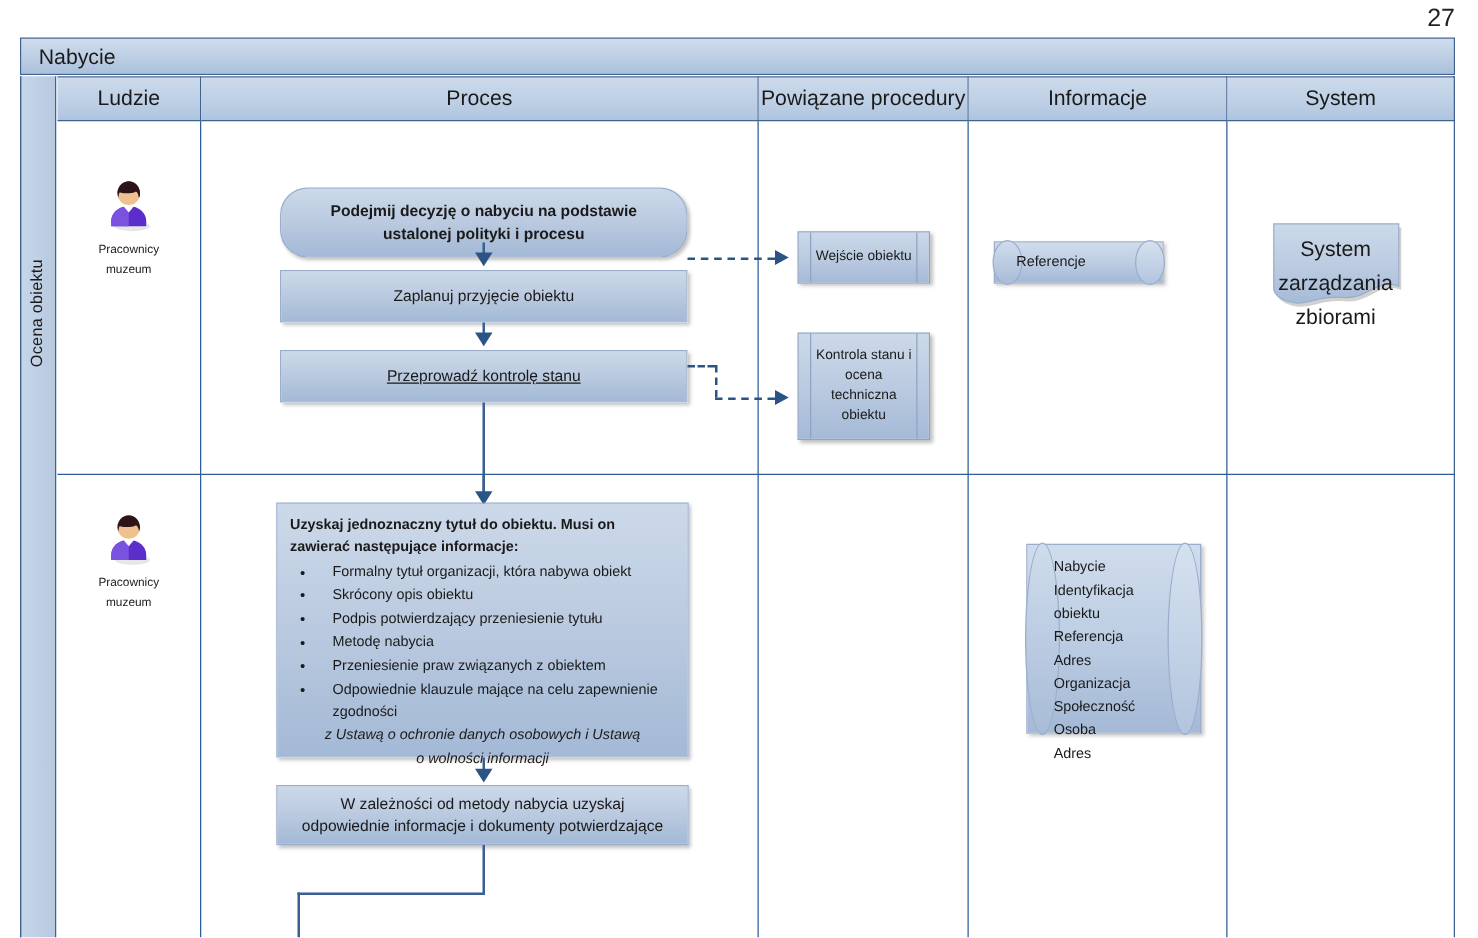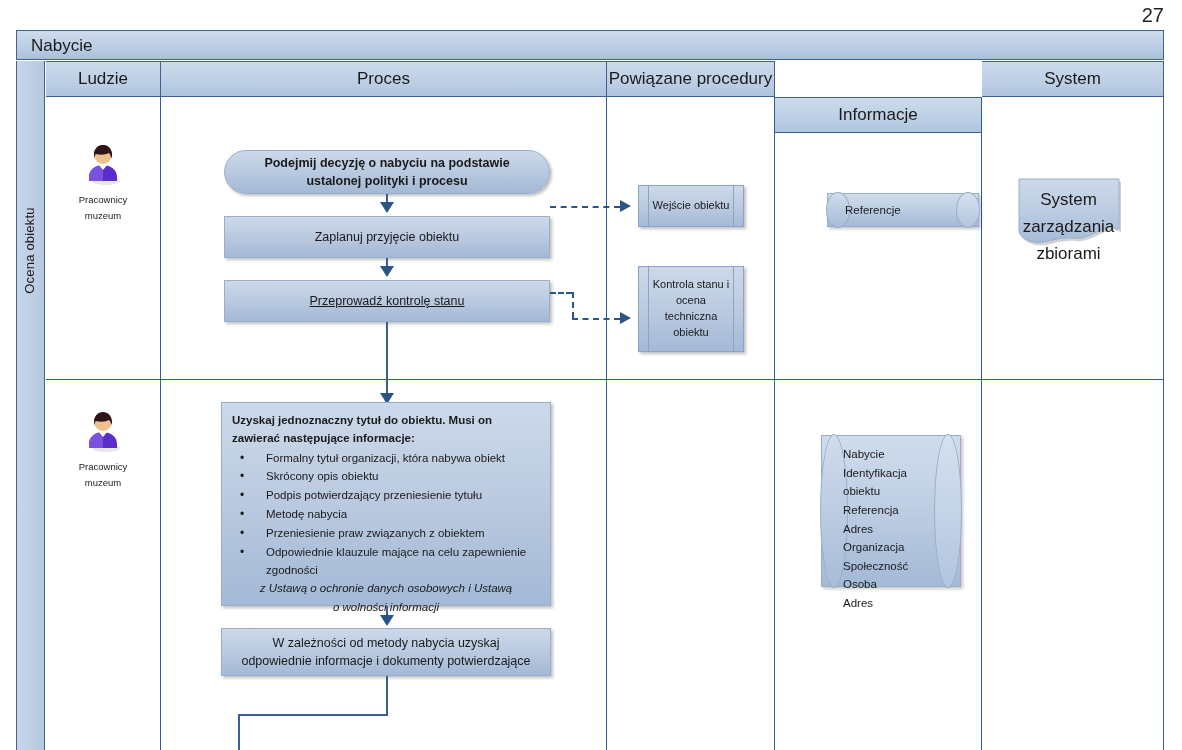--- a/index.html
+++ b/index.html
@@ -120,21 +120,21 @@
   <div class="phase-band">
     <div class="vlabel">Ocena obiektu</div>
   </div>
 
   <div class="outer-left"></div>
   <div class="outer-right"></div>
 
   <div class="hdr" style="left:30px;width:115px;">Ludzie</div>
   <div class="hdr" style="left:145px;width:446px;">Proces</div>
   <div class="hdr" style="left:591px;width:168px;">Powiązane procedury</div>
-  <div class="hdr" style="left:759px;width:207px;margin-top:36px;">Informacje</div>
+  <div class="hdr" style="left:759px;width:207px;">Informacje</div>
   <div class="hdr" style="left:966px;width:182px;">System</div>
 
   <div class="colsep" style="left:144px;"></div>
   <div class="colsep" style="left:590px;"></div>
   <div class="colsep" style="left:758px;"></div>
   <div class="colsep" style="left:965px;"></div>
   <div class="rowsep"></div>
 
   <div class="person" style="left:64px;top:111px;">
     <svg width="46" height="46" viewBox="0 0 46 46">
@@ -145,21 +145,21 @@
       <circle cx="23" cy="14" r="9" fill="#f0c090"></circle>
       <path d="M14 14c0-6 4-10 9-10s9 4 9 10c0 2-1 3-1 3s0-5-3-6c-3 1-9 2-12 0 0 0-1 2-1 3 0 0-1-1-1-0z" fill="#3d1f26"></path>
       <path d="M13.6 11.5c2.5 2.6 11 3 15.2 0.6 1.4.8 2.3 2.6 2.4 5 .5-.9.8-2 .8-3.1 0-5.8-4-9.9-9-9.9s-9 4.1-9 9.9c0 1.1.3 2.2.8 3.1 0-2.5.7-4.6 1.8-5.6z" fill="#2e1419"></path>
     </svg>
   </div>
   <div class="plabel" style="left:17px;top:162px;">
     <div>Pracownicy</div>
     <div>muzeum</div>
   </div>
 
-  <div class="shape terminator" style="left:208px;top:120px;width:326px;height:44px;padding:0 18px;">Podejmij decyzję o nabyciu na podstawie ustalonej polityki i procesu</div>
+  <div class="shape terminator" style="left:208px;top:120px;width:326px;height:56px;padding:0 18px;">Podejmij decyzję o nabyciu na podstawie ustalonej polityki i procesu</div>
 
   <div class="vline" style="left:370px;top:164px;height:12px;"></div>
   <div class="arrow-down" style="left:364px;top:172px;"></div>
 
   <div class="shape proc" style="left:208px;top:186px;width:326px;height:42px;">Zaplanuj przyjęcie obiektu</div>
 
   <div class="vline" style="left:370px;top:228px;height:12px;"></div>
   <div class="arrow-down" style="left:364px;top:236px;"></div>
 
   <div class="shape proc" style="left:208px;top:250px;width:326px;height:42px;text-decoration:underline;">Przeprowadź kontrolę stanu</div>
@@ -169,21 +169,21 @@
 
   <div class="dash-h" style="left:534px;top:262px;width:22px;"></div>
   <div class="dash-v" style="left:556px;top:262px;height:26px;"></div>
   <div class="dash-h" style="left:556px;top:288px;width:48px;"></div>
   <div class="arrow-right" style="left:604px;top:282px;"></div>
 
   <div class="shape predef" style="left:622px;top:155px;width:106px;height:42px;padding:0 12px;">Wejście obiektu</div>
 
   <div class="shape predef" style="left:622px;top:236px;width:106px;height:86px;padding:0 12px;">Kontrola stanu i ocena techniczna obiektu</div>
 
-  <div class="cyl" style="left:811px;top:163px;width:152px;height:34px;">
+  <div class="cyl" style="left:779px;top:163px;width:136px;height:34px;">
     <div class="body"></div>
     <div class="capL"></div>
     <div class="capR"></div>
     <div class="txt">Referencje</div>
   </div>
 
   <div class="docshape" style="left:1000px;top:148px;width:105px;height:66px;">
     <svg width="105" height="70" viewBox="0 0 105 70">
       <defs>
         <linearGradient id="dg" x1="0" y1="0" x2="0" y2="1">

